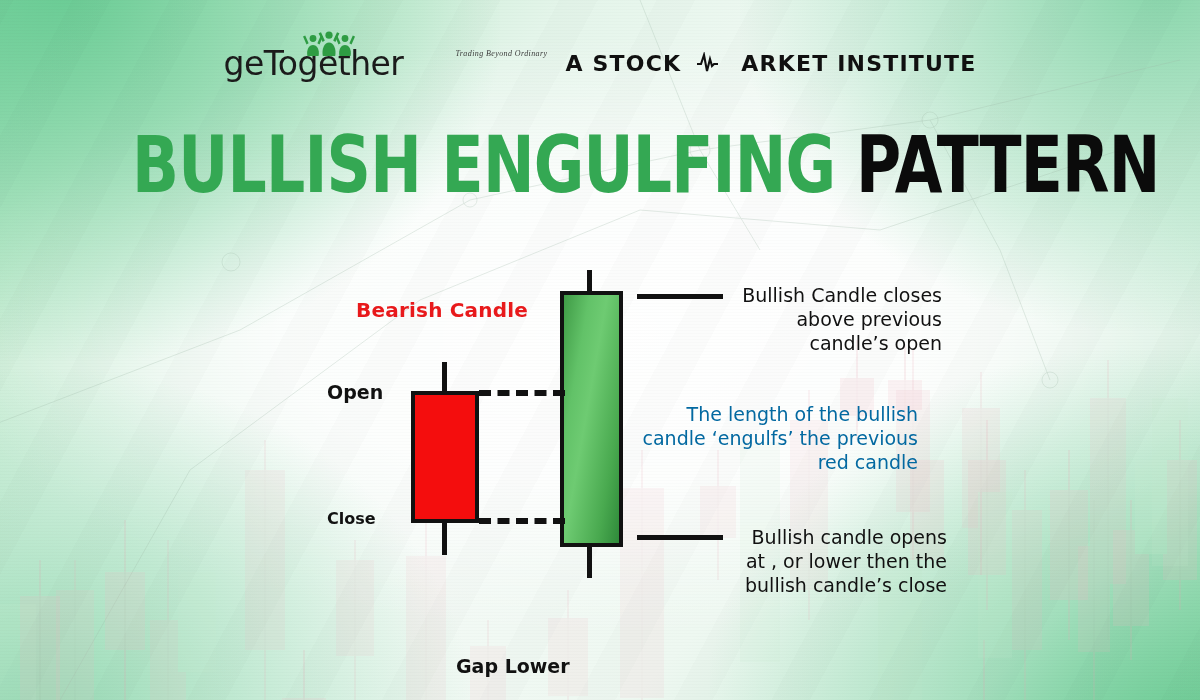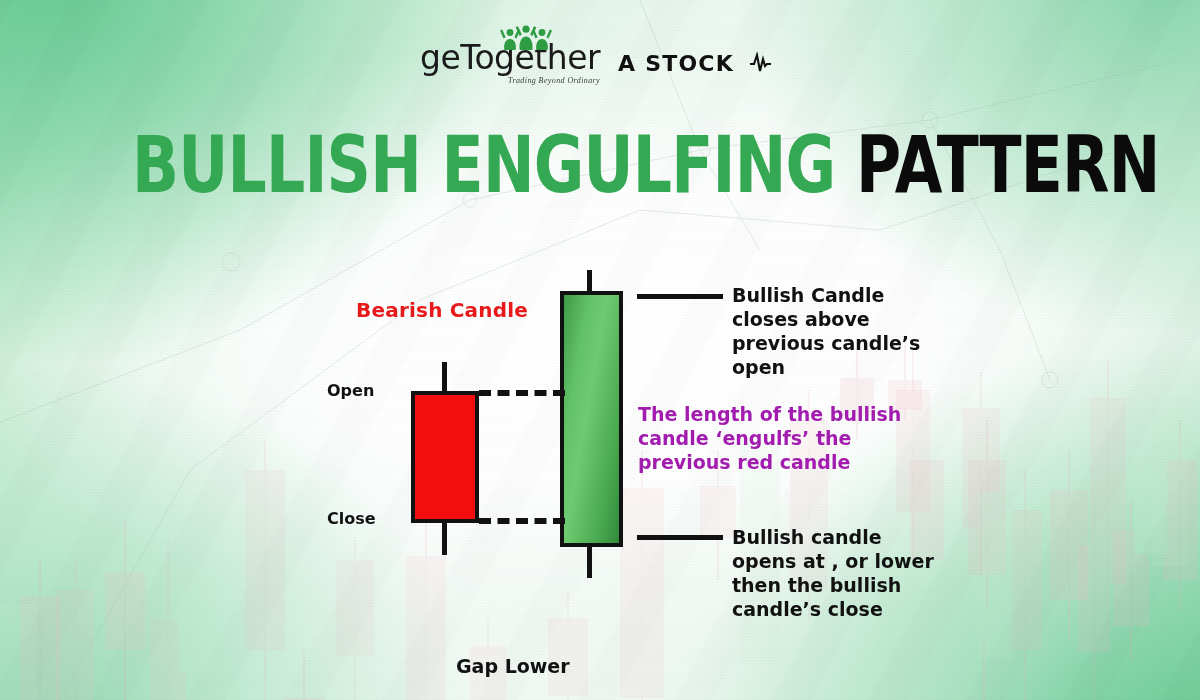--- a/index.html
+++ b/index.html
@@ -43,21 +43,21 @@
   .bg-noise{
     position:absolute;inset:0;
     background:repeating-linear-gradient(0deg, rgba(0,0,0,0.018) 0px, rgba(0,0,0,0.018) 1px, rgba(255,255,255,0) 1px, rgba(255,255,255,0) 3px);
     opacity:.6;mix-blend-mode:multiply;
   }
   .bg-net{position:absolute;inset:0;opacity:.5;}
   .bg-candles{position:absolute;inset:0;}
 
   
   .header{position:absolute;left:0;right:0;top:34px;height:58px;display:flex;justify-content:center;align-items:center;gap:18px;}
-  .logo{position:relative;display:flex;flex-direction:column;align-items:flex-end;}
+  .logo{position:relative;display:flex;flex-direction:row;align-items:flex-start;}
   .logo-people{position:absolute;left:78px;top:-16px;width:56px;height:26px;}
   .logo-word{font-family:"DejaVu Sans", sans-serif;font-size:33px;letter-spacing:-0.5px;color:#1b1b1b;line-height:1;white-space:nowrap;}
   .logo-word .cap{color:#1b1b1b;}
   .logo-tag{font-family:"Liberation Serif", serif;font-style:italic;font-size:8px;color:#3a3a3a;letter-spacing:.4px;margin-top:2px;margin-left:52px;white-space:nowrap;}
   .brand{
     font-family:"DejaVu Sans", sans-serif;
     font-weight:bold;font-size:22px;letter-spacing:1.2px;color:#101010;
     display:flex;align-items:center;gap:14px;white-space:nowrap;
   }
   .brand .pulse{display:inline-block;width:30px;height:22px;margin:0 1px;vertical-align:middle;}
@@ -92,27 +92,27 @@
   .dash-open{left:479px;top:390px;width:86px;}
   .dash-close{left:479px;top:518px;width:86px;}
 
   .lead{position:absolute;height:5px;background:#111;}
   .lead-top{left:637px;top:294px;width:86px;}
   .lead-bot{left:637px;top:535px;width:86px;}
 
   
   .lbl{position:absolute;font-family:"DejaVu Sans", sans-serif;font-weight:bold;color:#111;}
   .lbl-bearish{left:356px;top:298px;font-size:20px;color:#e8191b;letter-spacing:.2px;text-align:center;}
-  .lbl-open{left:327px;top:381px;font-size:16px;}
+  .lbl-open{left:327px;top:381px;font-size:19px;}
   .lbl-close{left:327px;top:509px;font-size:16px;}
   .lbl-gap{left:456px;top:614px;font-size:19px;margin-top:41px;}
 
-  .note{position:absolute;font-family:"DejaVu Sans", sans-serif;font-weight:bold;font-size:19px;line-height:1.26;color:#111;}
+  .note{position:absolute;font-family:"DejaVu Sans", sans-serif;font-weight:normal;font-size:19px;line-height:1.26;color:#111;text-align:right;}
   .note-top{left:732px;top:284px;width:210px;}
-  .note-mid{left:638px;top:403px;width:280px;color:#a21caf;}
+  .note-mid{left:638px;top:403px;width:280px;color:#0369a1;}
   .note-bot{left:732px;top:526px;width:215px;}
 </style>
 </head>
 <body>
 
 <div id="stage">
 
   <div class="bg-base"></div>
   <div class="bg-corner-tl"></div>
   <div class="bg-corner-tr"></div>
@@ -279,20 +279,21 @@
       <div class="logo-word"><span>ge</span><span class="cap">T</span><span>ogether</span></div>
       <div class="logo-tag">Trading Beyond Ordinary</div>
     </div>
 
     <div class="brand">
       <span>A STOCK </span>
       <svg class="pulse" viewBox="0 0 30 22">
         <polyline points="1,12 5,12 8,3 11,19 14,7 16,14 18,12 22,12" fill="none" stroke="#101010" stroke-width="2.1" stroke-linejoin="miter"></polyline>
         <polygon points="20,20 26,2 32,20" fill="none" stroke="#101010" stroke-width="0"></polygon>
       </svg>
+      <span>ARKET INSTITUTE</span>
     </div>
   </div>
 
   <div class="title">
     <span class="green">BULLISH ENGULFING</span><span>&nbsp;</span><span class="black">PATTERN</span>
   </div>
 
   <div class="chart">
 
     <div class="candle-wick red-wick-top"></div>

